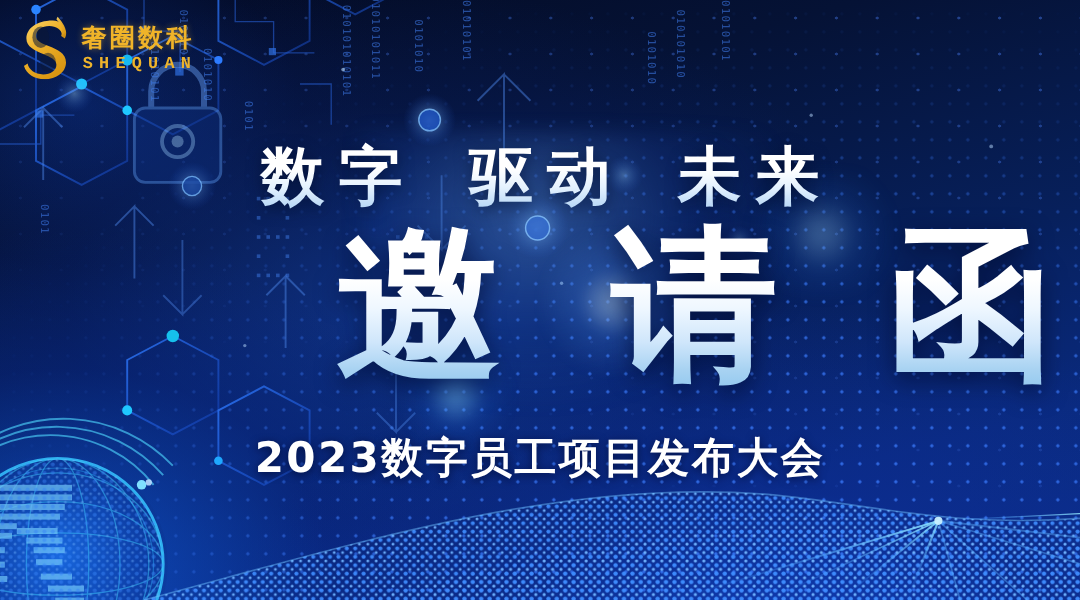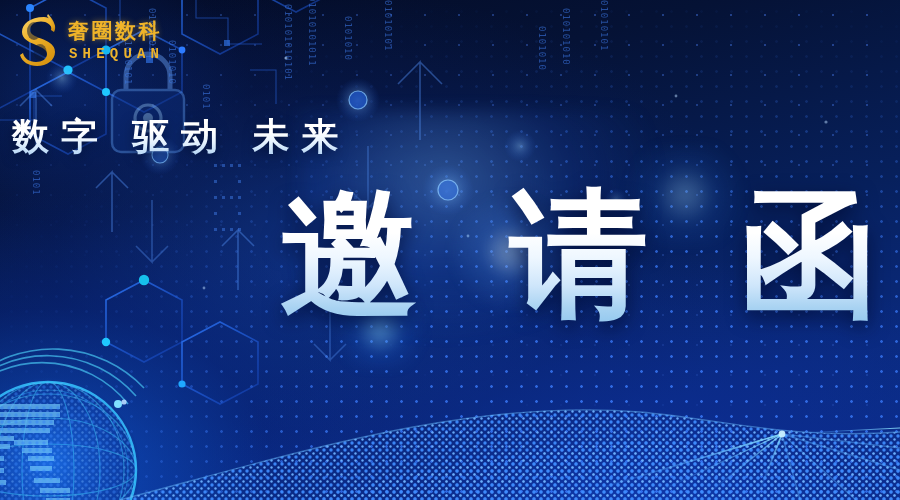--- a/index.html
+++ b/index.html
@@ -81,23 +81,23 @@
     font-size:14px; font-weight:700; color:#edb32c; letter-spacing:5.2px;
     margin-top:5px; margin-left:1px;
     font-family:Liberation Mono, monospace;
   }
 
   
   .content { position:absolute; inset:0; z-index:14; }
 
   .tagline {
     position:absolute; left:0; right:0; top:112px;
-    text-align:left;
-    font-family:Liberation Sans, sans-serif;
-    font-size:37px; font-weight:700;
+    text-align:center;
+    font-family:Liberation Mono, monospace;
+    font-size:53px; font-weight:700;
     letter-spacing:12px; text-indent:12px;
     background:linear-gradient(180deg,#ffffff 0%,#ffffff 40%,#e3f1fe 62%,#b9d8f6 84%,#9cc6ef 100%);
     -webkit-background-clip:text; background-clip:text;
     -webkit-text-fill-color:transparent; color:transparent;
     filter:drop-shadow(0 3px 6px rgba(0,10,40,.65));
   }
 
   .headline {
     position:absolute; left:0; right:0; top:186px;
     text-align:right;
@@ -360,15 +360,16 @@
     </svg>
     <div class="logo-text">
       <span class="logo-cn">奢圈数科</span>
       <span class="logo-en">SHEQUAN</span>
     </div>
   </div>
 
   <div class="content">
     <div class="tagline">数字 驱动 未来</div>
     <div class="headline">邀 请 函</div>
+    <div class="subtitle">2023数字员工项目发布大会</div>
   </div>
 
 </div>
 
 </body></html>

